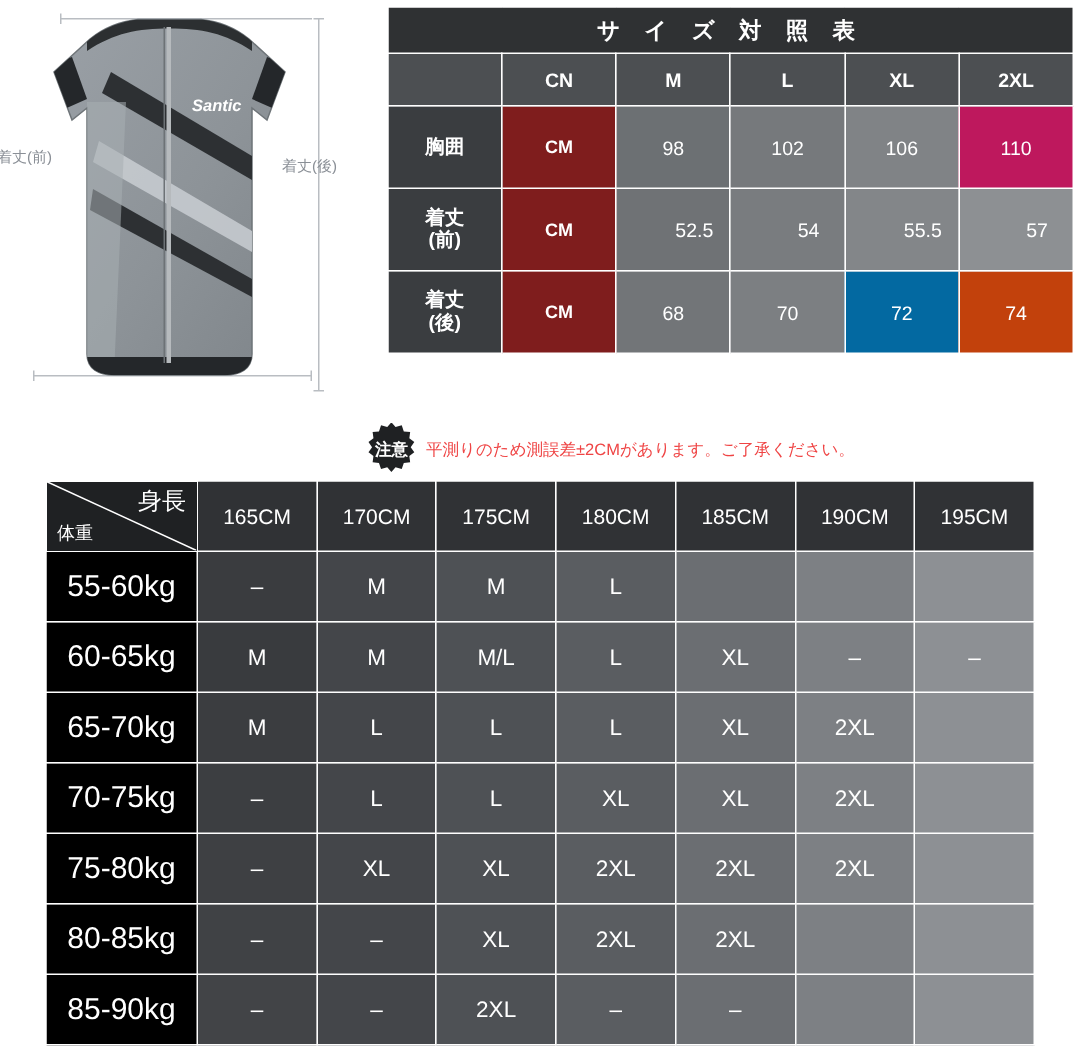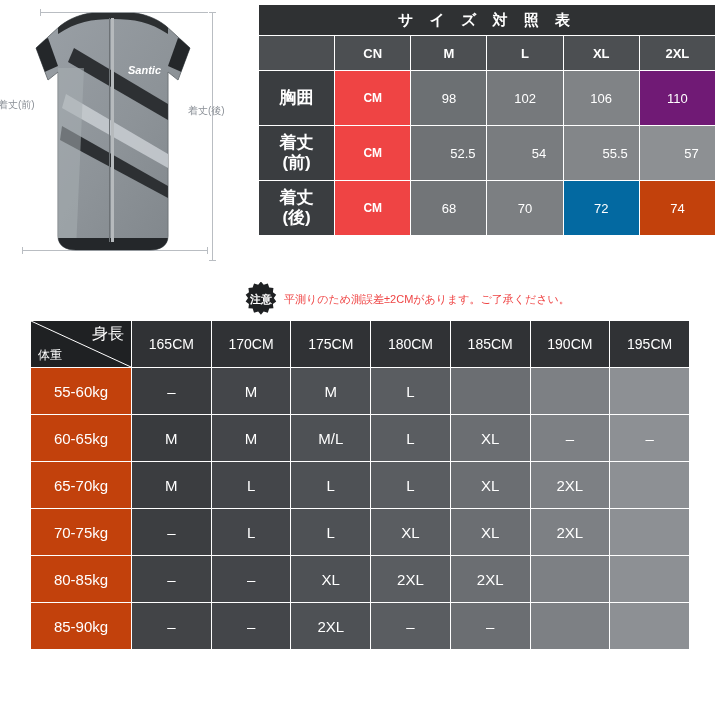--- a/index.html
+++ b/index.html
@@ -88,26 +88,26 @@
   }
   #size-table .title-cell {
     background: #2f3133;
     font-size: 15px;
     letter-spacing: 6px;
     height: 30px;
     margin-top: 32px;
   }
   #size-table .hdr { background: #4c4f52; font-size: 13px; }
   #size-table .hdr-blank { background: #4c4f52; }
-  #size-table .rowhdr { background: #3a3d40; font-size: 17px; line-height: 1.15; }
-  #size-table .unit   { background: #ef4444; font-size: 12px; }
+  #size-table .rowhdr { background: #3a3d40; font-size: 13px; line-height: 1.15; }
+  #size-table .unit   { background: #7f1d1d; font-size: 12px; }
   #size-table .val    { background: #6c7073; font-weight: normal; font-size: 13px; }
   #size-table .val.c2 { background: #76797c; }
   #size-table .val.c3 { background: #808386; }
-  #size-table .val.c4 { background: #701a75; }
+  #size-table .val.c4 { background: #be185d; }
   #size-table tr.r2 td.val   { background: #6f7275; padding-left: 28px; }
   #size-table tr.r2 td.val.c2{ background: #797c7f; }
   #size-table tr.r2 td.val.c3{ background: #838689; }
   #size-table tr.r2 td.val.c4{ background: #8d9093; }
   #size-table tr.r3 td.val   { background: #727578; }
   #size-table tr.r3 td.val.c2{ background: #7c7f82; }
   #size-table tr.r3 td.val.c3{ background: #0369a1; }
   #size-table tr.r3 td.val.c4{ background: #c2410c; }
   #size-table .tall { height: 54px; }
 
@@ -150,21 +150,21 @@
     height: 46px;
     padding: 0;
     font-weight: normal;
   }
   #matrix td.corner {
     background: #1f2123;
     position: relative;
     padding: 0;
   }
   #matrix td.colhdr { background: #303235; font-size: 14px; margin-left: 46px; }
-  #matrix td.rowhdr { background: #c2410c; font-size: 15px; }
+  #matrix td.rowhdr { background: #000000; font-size: 20px; }
 
   .corner-inner { position: relative; width: 100%; height: 100%; }
   .corner-inner .diag {
     position: absolute;
     left: 0; top: 0;
     width: 100%; height: 100%;
   }
   .corner-inner .ht {
     position: absolute;
     right: 7px; top: 3px;
@@ -382,20 +382,30 @@
       <td class="rowhdr">70-75kg</td>
       <td class="c0">–</td>
       <td class="c1">L</td>
       <td class="c2">L</td>
       <td class="c3">XL</td>
       <td class="c4">XL</td>
       <td class="c5">2XL</td>
       <td class="c6"></td>
     </tr>
 
+    <tr class="mr4">
+      <td class="rowhdr">75-80kg</td>
+      <td class="c0">–</td>
+      <td class="c1">XL</td>
+      <td class="c2">XL</td>
+      <td class="c3">2XL</td>
+      <td class="c4">2XL</td>
+      <td class="c5">2XL</td>
+      <td class="c6"></td>
+    </tr>
 
     <tr class="mr5">
       <td class="rowhdr">80-85kg</td>
       <td class="c0">–</td>
       <td class="c1">–</td>
       <td class="c2">XL</td>
       <td class="c3">2XL</td>
       <td class="c4">2XL</td>
       <td class="c5"></td>
       <td class="c6"></td>

